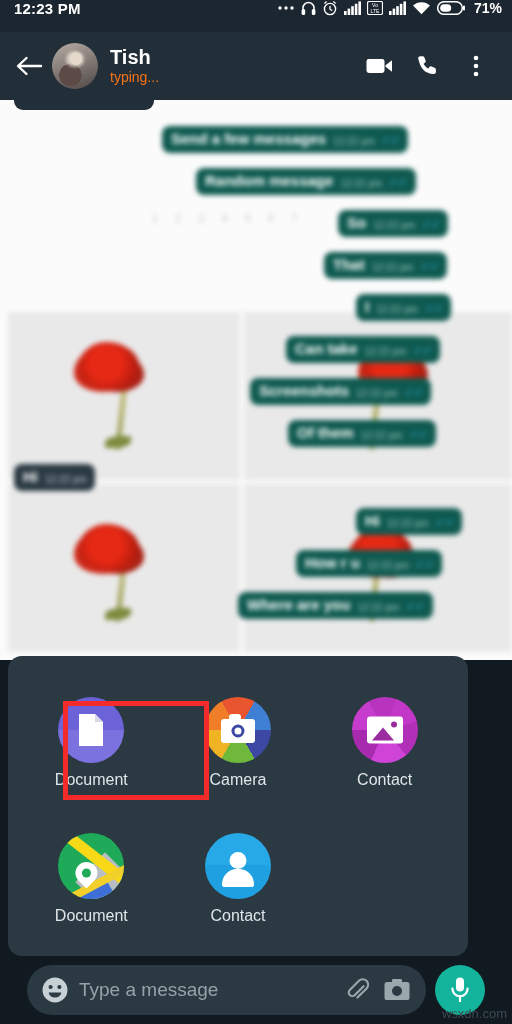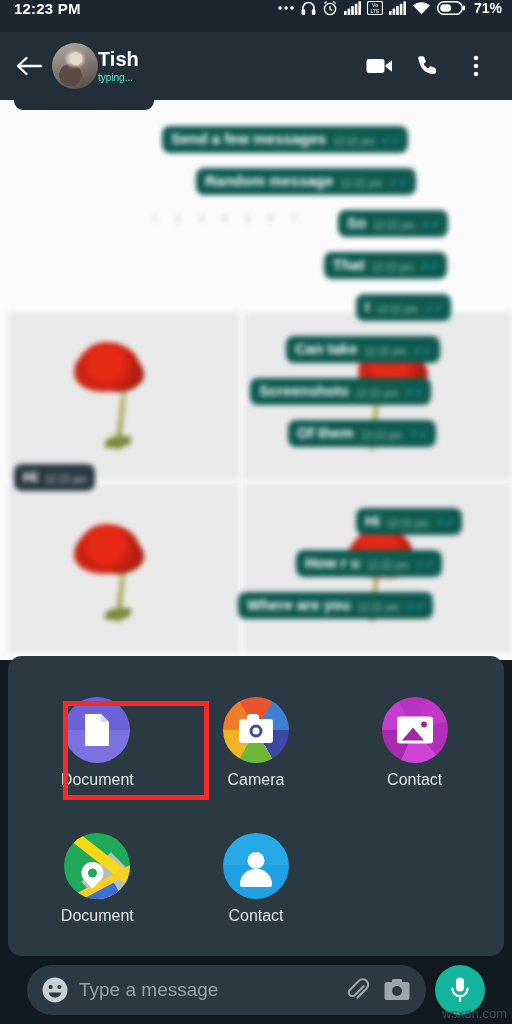--- a/index.html
+++ b/index.html
@@ -36,23 +36,23 @@
       radial-gradient(circle at 52% 34%, #cfbfae 0 16%, rgba(207,191,174,0) 17%),
       radial-gradient(circle at 40% 70%, #5b4a46 0 26%, rgba(91,74,70,0) 27%),
       linear-gradient(160deg,#b9aea5 0%,#8d837f 40%,#4e4745 100%);
     overflow:hidden; position:relative;
   }
   .avatar::after{
     content:""; position:absolute; left:30%; top:18%; width:40%; height:34%;
     background:rgba(235,225,212,.75); border-radius:50% 50% 45% 45%;
     filter:blur(1.5px);
   }
-  .hdr-text { display:flex; flex-direction:column; justify-content:center; flex:1 1 auto; min-width:0; }
+  .hdr-text { margin-left:12px; display:flex; flex-direction:column; justify-content:center; flex:1 1 auto; min-width:0; }
   .hdr-name { color:#ffffff; font-size:20px; font-weight:bold; line-height:1.12; }
-  .hdr-status { color:#5eead4; font-size:10px; line-height:1.2; margin-top:1px; }
+  .hdr-status { color:#f97316; font-size:14px; line-height:1.2; margin-top:1px; }
   .hdr-actions { display:flex; align-items:center; gap:0px; flex:0 0 auto; }
   .hdr-btn { width:48px; height:48px; display:flex; align-items:center; justify-content:center; }
 
   
   .tab-remnant {
     position:absolute; top:88px; left:14px; width:140px; height:22px;
     background:#222e38; border-radius:0 0 9px 9px; z-index:4;
   }
 
   
@@ -89,21 +89,21 @@
   .bubble .btxt { font-size:15px; font-weight:bold; line-height:1.1; }
   .bubble .bmeta { font-size:10px; color:#bfcfd4; margin-bottom:1px; }
   .bubble.out .bmeta { color:#9fc6bf; }
   .bubble .bticks { color:#34b7f1; font-size:11px; margin-bottom:1px; }
   .timestamp-row {
     position:absolute; font-size:11px; color:#c9c9c9; letter-spacing:7px; white-space:nowrap;
   }
 
   
   .attach-panel {
-    position:absolute; left:8px; top:656px; width:496px; height:300px;
+    position:absolute; left:8px; top:656px; width:460px; height:300px;
     background:#2b3942; border-radius:14px; z-index:6;
     padding:18px 10px 10px 10px;
   }
   .attach-grid { display:grid; grid-template-columns:repeat(3,1fr); grid-template-rows:repeat(2,1fr); height:100%; }
   .attach-item { display:flex; flex-direction:column; align-items:center; justify-content:center; gap:9px; }
   .att-circle { width:66px; height:66px; border-radius:50%; position:relative; overflow:hidden; }
   .att-label { color:#dfe5e8; font-size:16px; line-height:1; }
 
   
   .ic-doc { background:linear-gradient(180deg,#6c63d8 0 50%, #7b72e0 50% 100%); }

